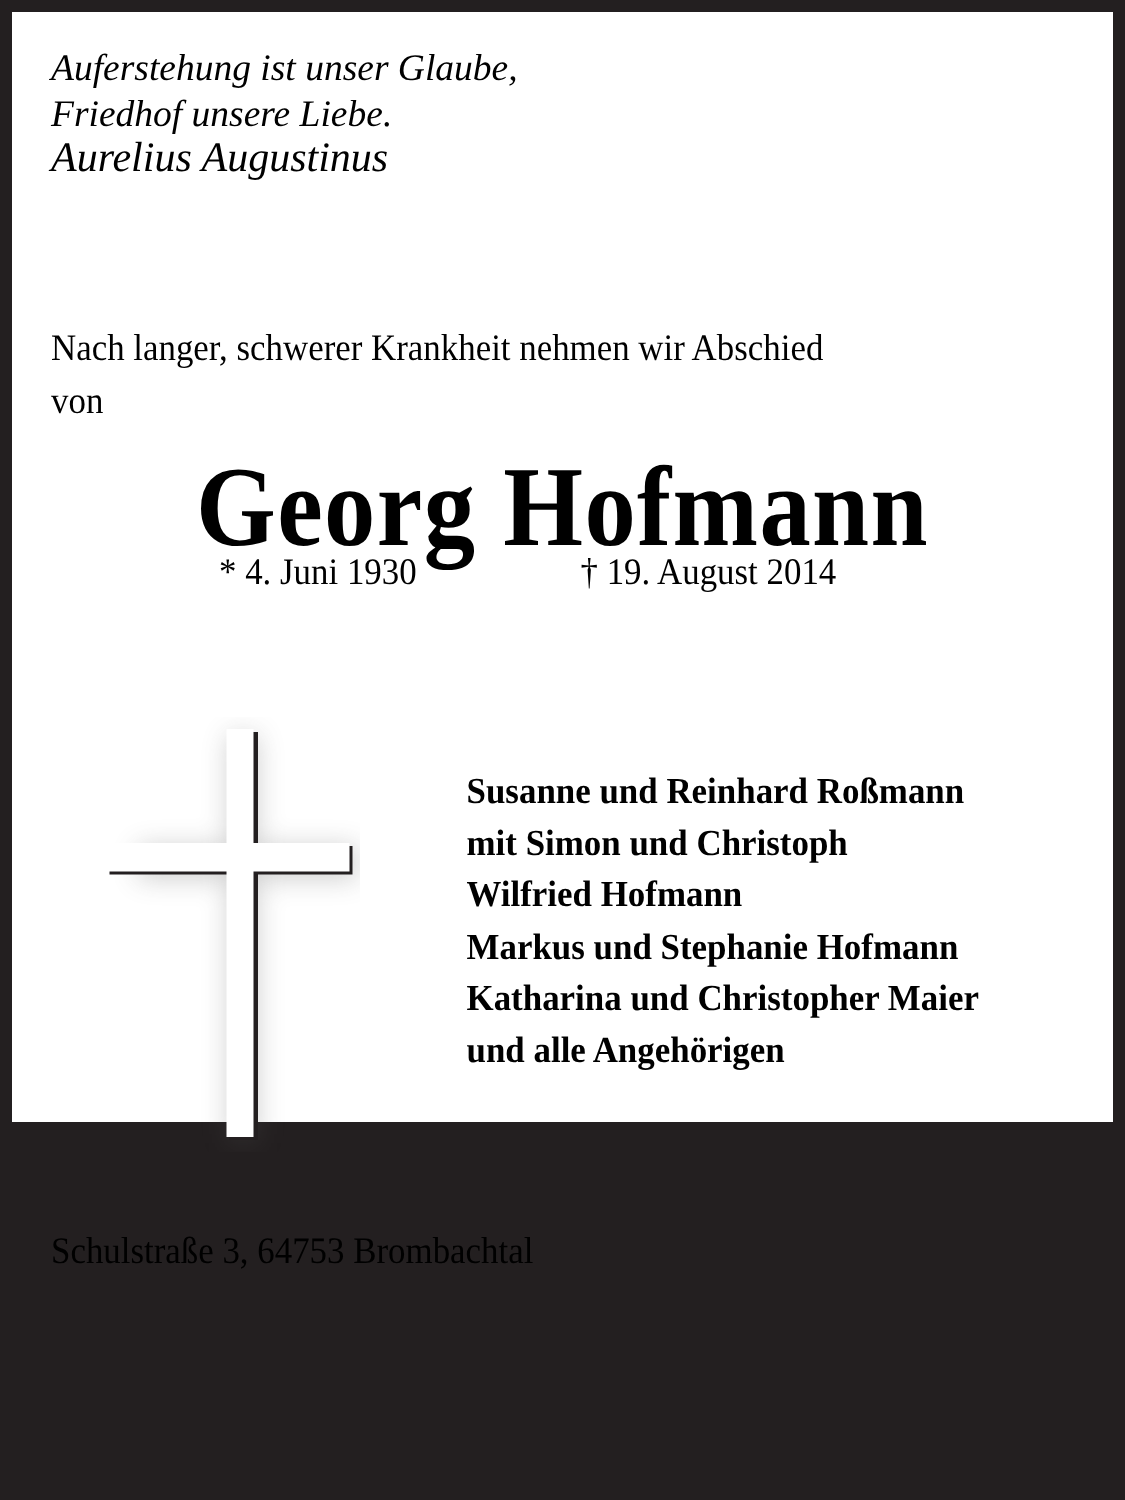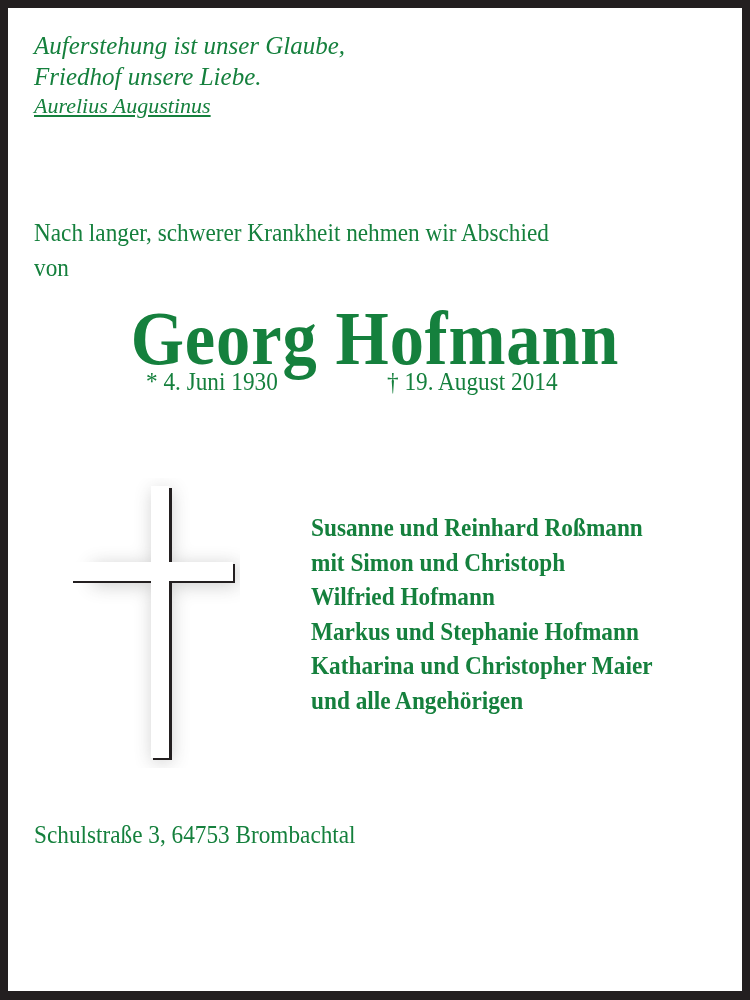--- a/index.html
+++ b/index.html
@@ -1,26 +1,26 @@
 <!DOCTYPE html>
 <html><head>
 <meta charset="utf-8">
 <style>
   html, body { margin: 0; padding: 0; background: #231f20; }
   body { width: 750px; height: 1000px; position: relative; overflow: hidden; }
   .frame {
-    position: absolute; left: 8px; top: 8px; width: 734px; height: 983px;
-    background: #ffffff; color: #15803d;
+    position: absolute; left: 8px; top: 8px; width: 734px; height: 740px;
+    background: #ffffff; color: #000000;
     font-family: "Liberation Serif", "DejaVu Serif", serif;
   }
   .quote {
     position: absolute; left: 26px; top: 22px;
     font-style: italic; font-size: 25px; line-height: 31px;
   }
-  .quote .author { font-size: 22px; line-height: 28px; text-decoration: underline; }
+  .quote .author { font-size: 28px; line-height: 28px; }
   .intro {
     position: absolute; left: 26px; top: 207px; width: 690px;
     font-size: 25px; line-height: 35px;
     transform: scaleX(0.93); transform-origin: left top;
   }
   .name {
     position: absolute; left: 0; top: 285px; width: 734px; text-align: center;
     font-weight: bold; font-size: 76px; line-height: 90px; letter-spacing: 1px;
     transform: scaleX(0.9); transform-origin: center top;
   }

